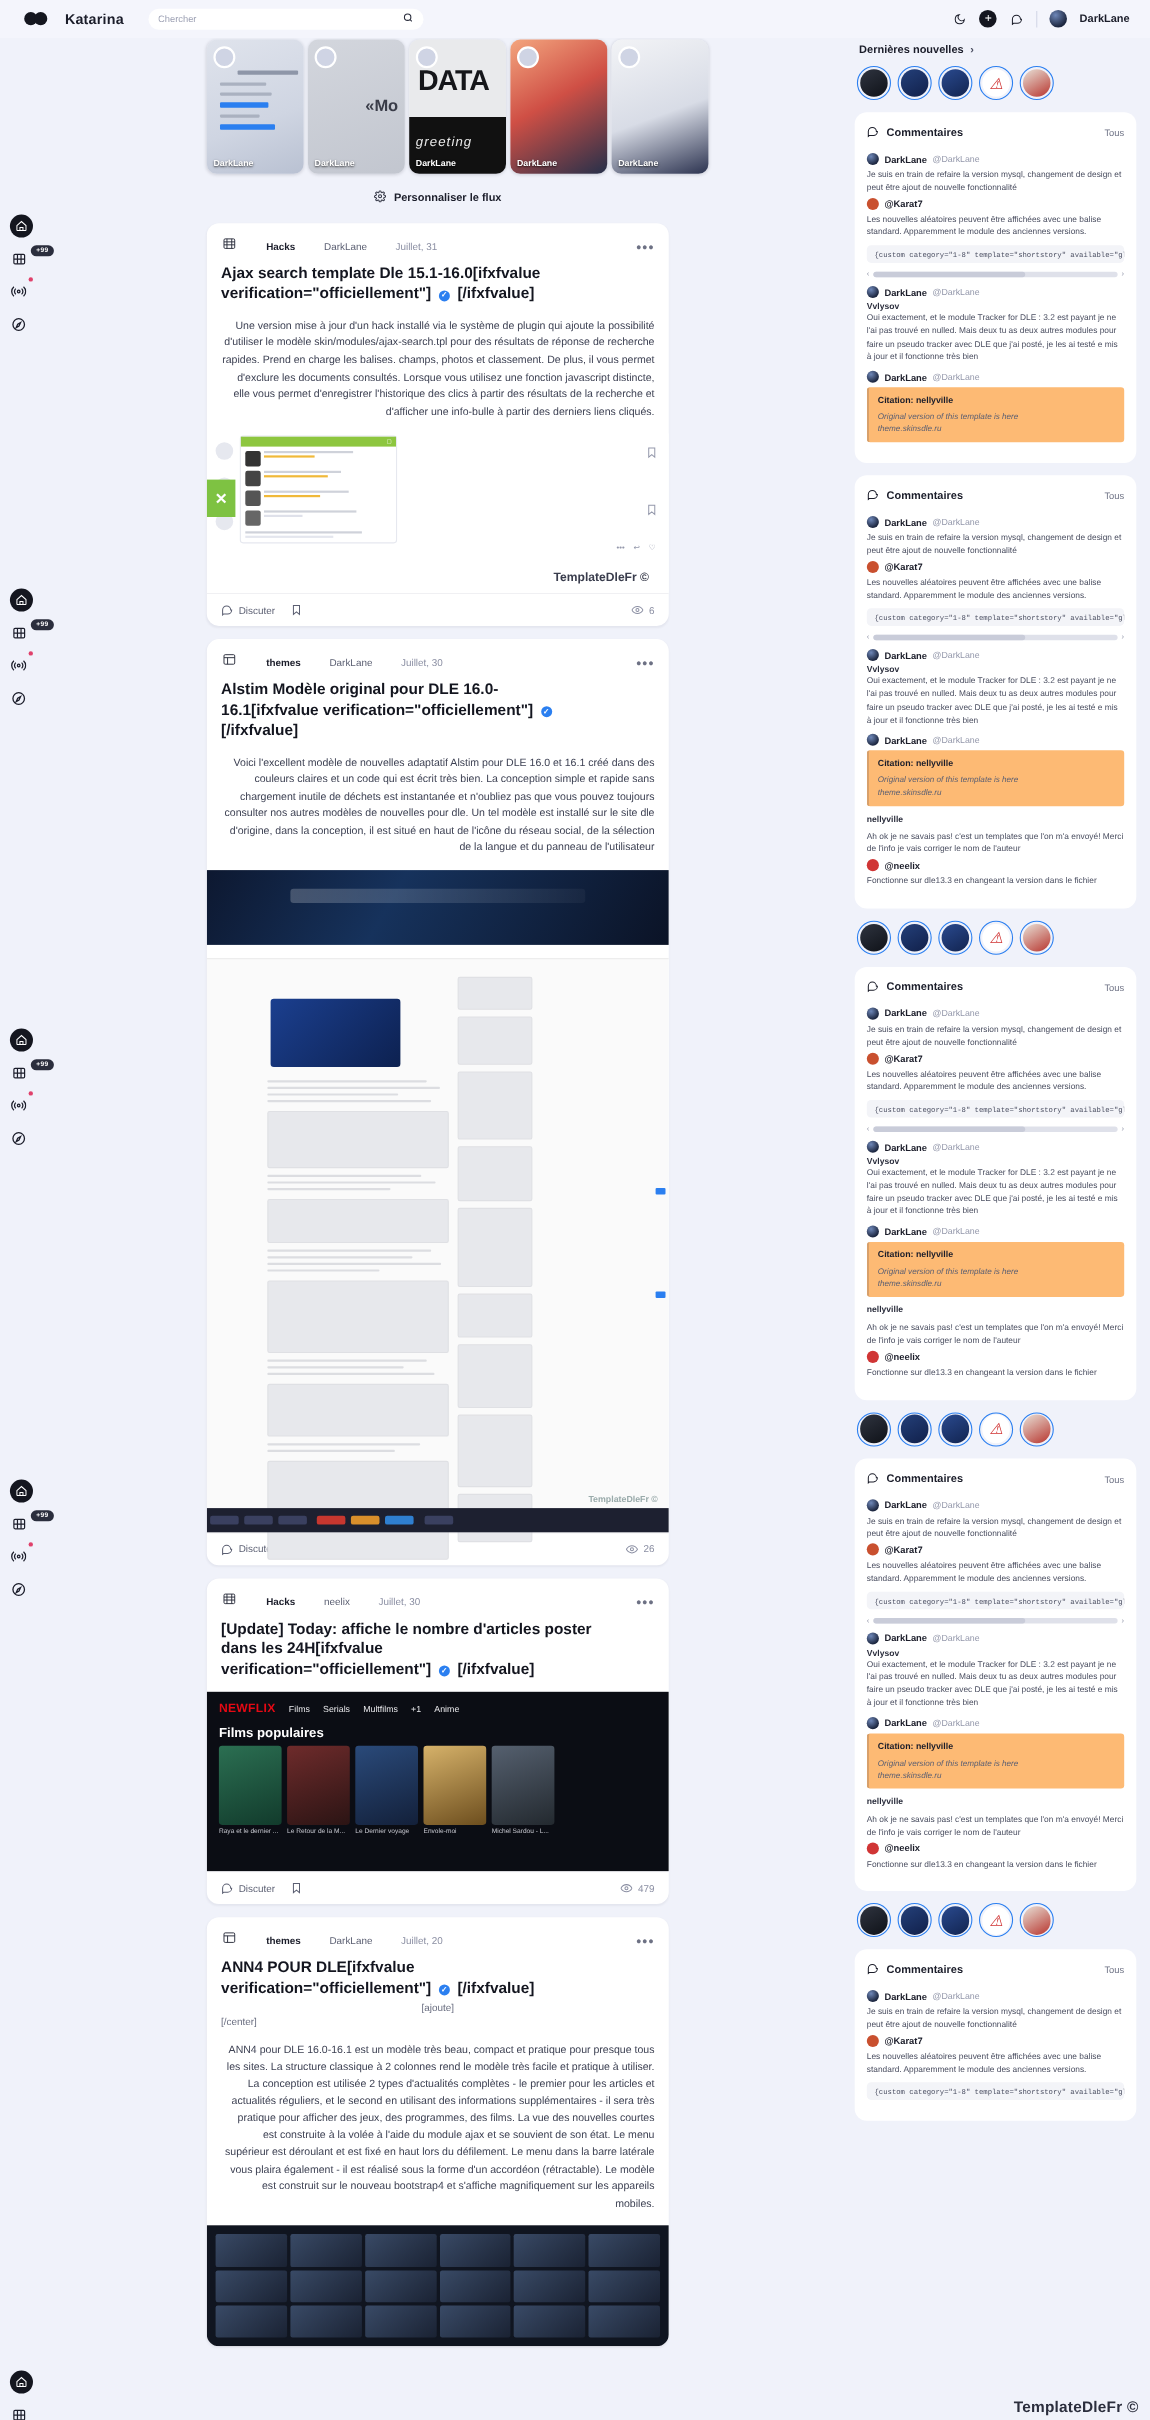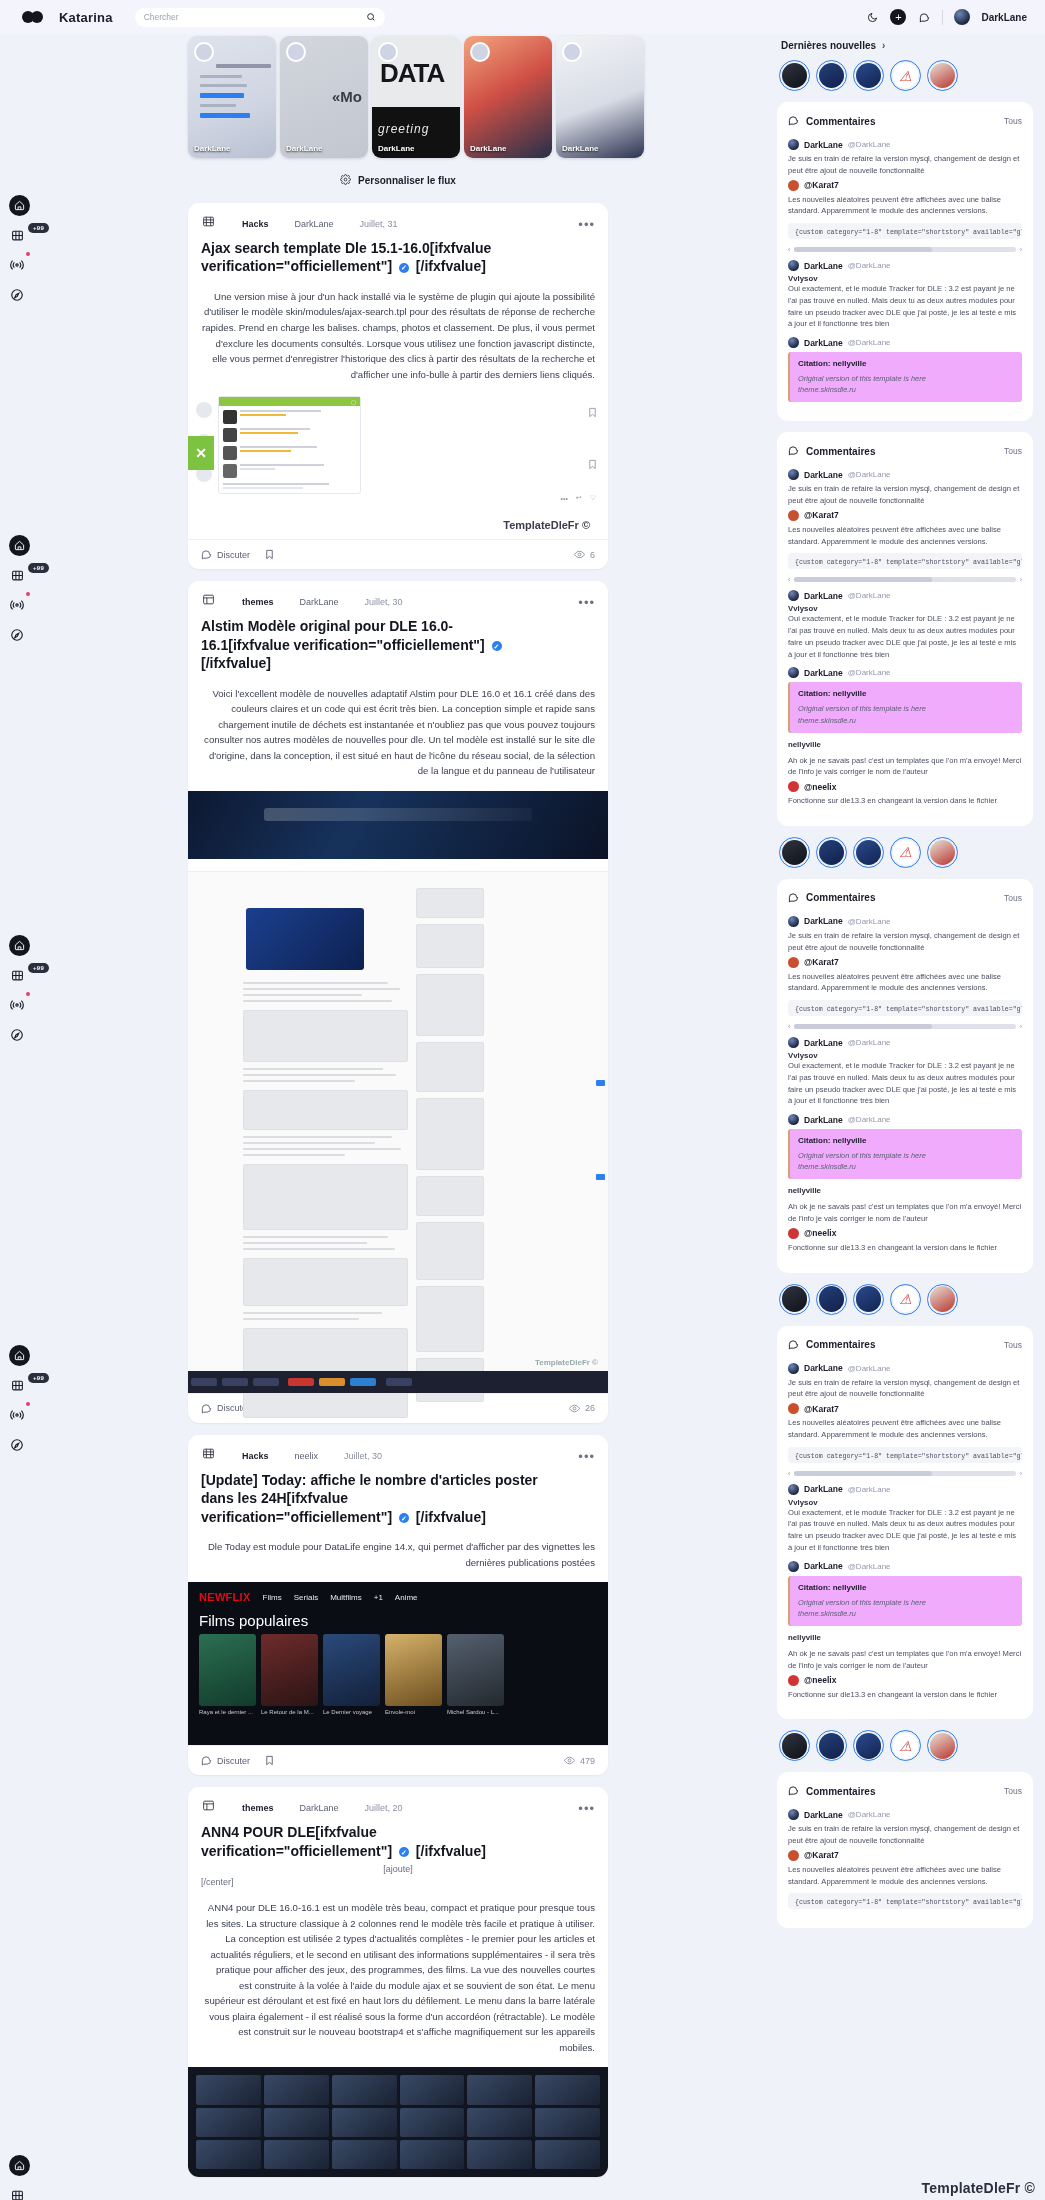--- a/index.html
+++ b/index.html
@@ -115,21 +115,21 @@
   .line { height: 2px; background: #dcdde1; margin-bottom: 4px; border-radius: 1px; }
   .blk { background: #e7e8ec; border: 1px solid #dfe0e4; border-radius: 2px; margin-bottom: 6px; }
   .bluebox { position:absolute; left:58px; top:36px; width:118px; height:62px;
      background: linear-gradient(135deg,#1b3f8f,#0d2150); border-radius:3px;}
   .shot-doc .footerbar { position:absolute; left:0; right:0; bottom:0; height:22px; background:#1d2030;}
   .shot-doc .footerbar i { display:inline-block; width:26px; height:8px; margin:7px 2px 0 3px; border-radius:2px;}
 
   .shot-nf { background: #0b0d14; height: 163px; position: relative; padding: 9px 11px; color:#fff;}
   .nf-logo { color:#e50914; font-weight:700; font-size:11px; letter-spacing:.3px;}
   .nf-nav { display:flex; align-items:center; gap:12px; font-size:8px; color:#e7e7ea;}
-  .nf-h { font-size:15px; font-weight:400; margin: 9px 0 5px;}
+  .nf-h { font-size:12px; font-weight:700; margin: 9px 0 5px;}
   .nf-row { display:flex; gap:5px; }
   .nf-card { width:57px; }
   .nf-thumb { width:57px; height:72px; border-radius:3px; }
   .nf-cap { font-size:6px; color:#c7c8d0; margin-top:3px; line-height:1.2; }
 
   .shot-g { height: 110px; background:#101520; position:relative;}
   .shot-g .gr { position:absolute; inset:8px; display:grid; grid-template-columns: repeat(6,1fr); gap:3px;}
   .shot-g .gr span { background:linear-gradient(140deg,#394a66,#1a2233); border-radius:2px;}
 
   .card-foot { display: flex; align-items: center; gap: 14px; padding: 9px 13px; border-top: 1px solid #f0f0f3; }
@@ -160,21 +160,21 @@
   .mention .mav { width: 11px; height: 11px; border-radius: 50%; background: #c9502f; flex:0 0 auto;}
   .mention .mav.red { background:#d03535; }
   .mention .mtx { font-size: 8.5px; font-weight: 700; color: #1b1d2a; }
   .code {
     background: #f3f4f8; border-radius: 4px; padding: 6px 7px 3px; margin: 6px 0 7px;
     font-family: "Liberation Mono", monospace; font-size: 6.6px; color: #4b4f62; white-space: nowrap; overflow: hidden;
   }
   .scroller { display: flex; align-items: center; gap: 4px; margin-top: 4px; color:#9498ab; font-size:7px;}
   .scroller .bar { flex: 1; height: 5px; background: #dfe1ea; border-radius: 3px; position: relative; }
   .scroller .bar i { position: absolute; left: 0; top: 0; bottom: 0; width: 62%; background: #c9ccd9; border-radius: 3px; }
-  .quote { border-left: 2px solid #d8a06a; background: #f0abfc; border-radius: 3px; padding: 7px 8px; margin: 4px 0 6px; }
+  .quote { border-left: 2px solid #d8a06a; background: #fdba74; border-radius: 3px; padding: 7px 8px; margin: 4px 0 6px; }
   .quote-h { font-size: 8px; font-weight: 700; margin-bottom: 5px; }
   .quote-b { font-size: 7.4px; font-style: italic; color: #5b5f72; line-height: 1.5; }
 
   .watermark {
     position: absolute; right: 10px; bottom: 4px; font-size: 14px; font-weight: 700;
     color: #2b2e3d; letter-spacing: .2px;
   }
   .wm-mid { position: absolute; right: 18px; font-size: 11px; font-weight: 700; color: #3a3d4d; }
 </style>
 </head>
@@ -635,21 +635,20 @@
       <span class="when">Juillet, 30</span>
       <span class="dots">•••</span>
     </div>
     <div class="card-title">
       <span>[Update] Today: affiche le nombre d'articles poster</span><br>
       <span>dans les 24H[ifxfvalue</span><br>
       <span>verification="officiellement"]</span>
       <span class="verif">✓</span>
       <span>[/ifxfvalue]</span>
     </div>
-    <div class="card-body">Dle Today est module pour DataLife engine 14.x, qui permet d'afficher par des vignettes les dernières publications postées</div>
 
     <div class="shot shot-nf">
       <div class="nf-nav">
         <span class="nf-logo">NEWFLIX</span>
         <span>Films</span>
         <span>Serials</span>
         <span>Multfilms</span>
         <span>+1</span>
         <span>Anime</span>
       </div>

